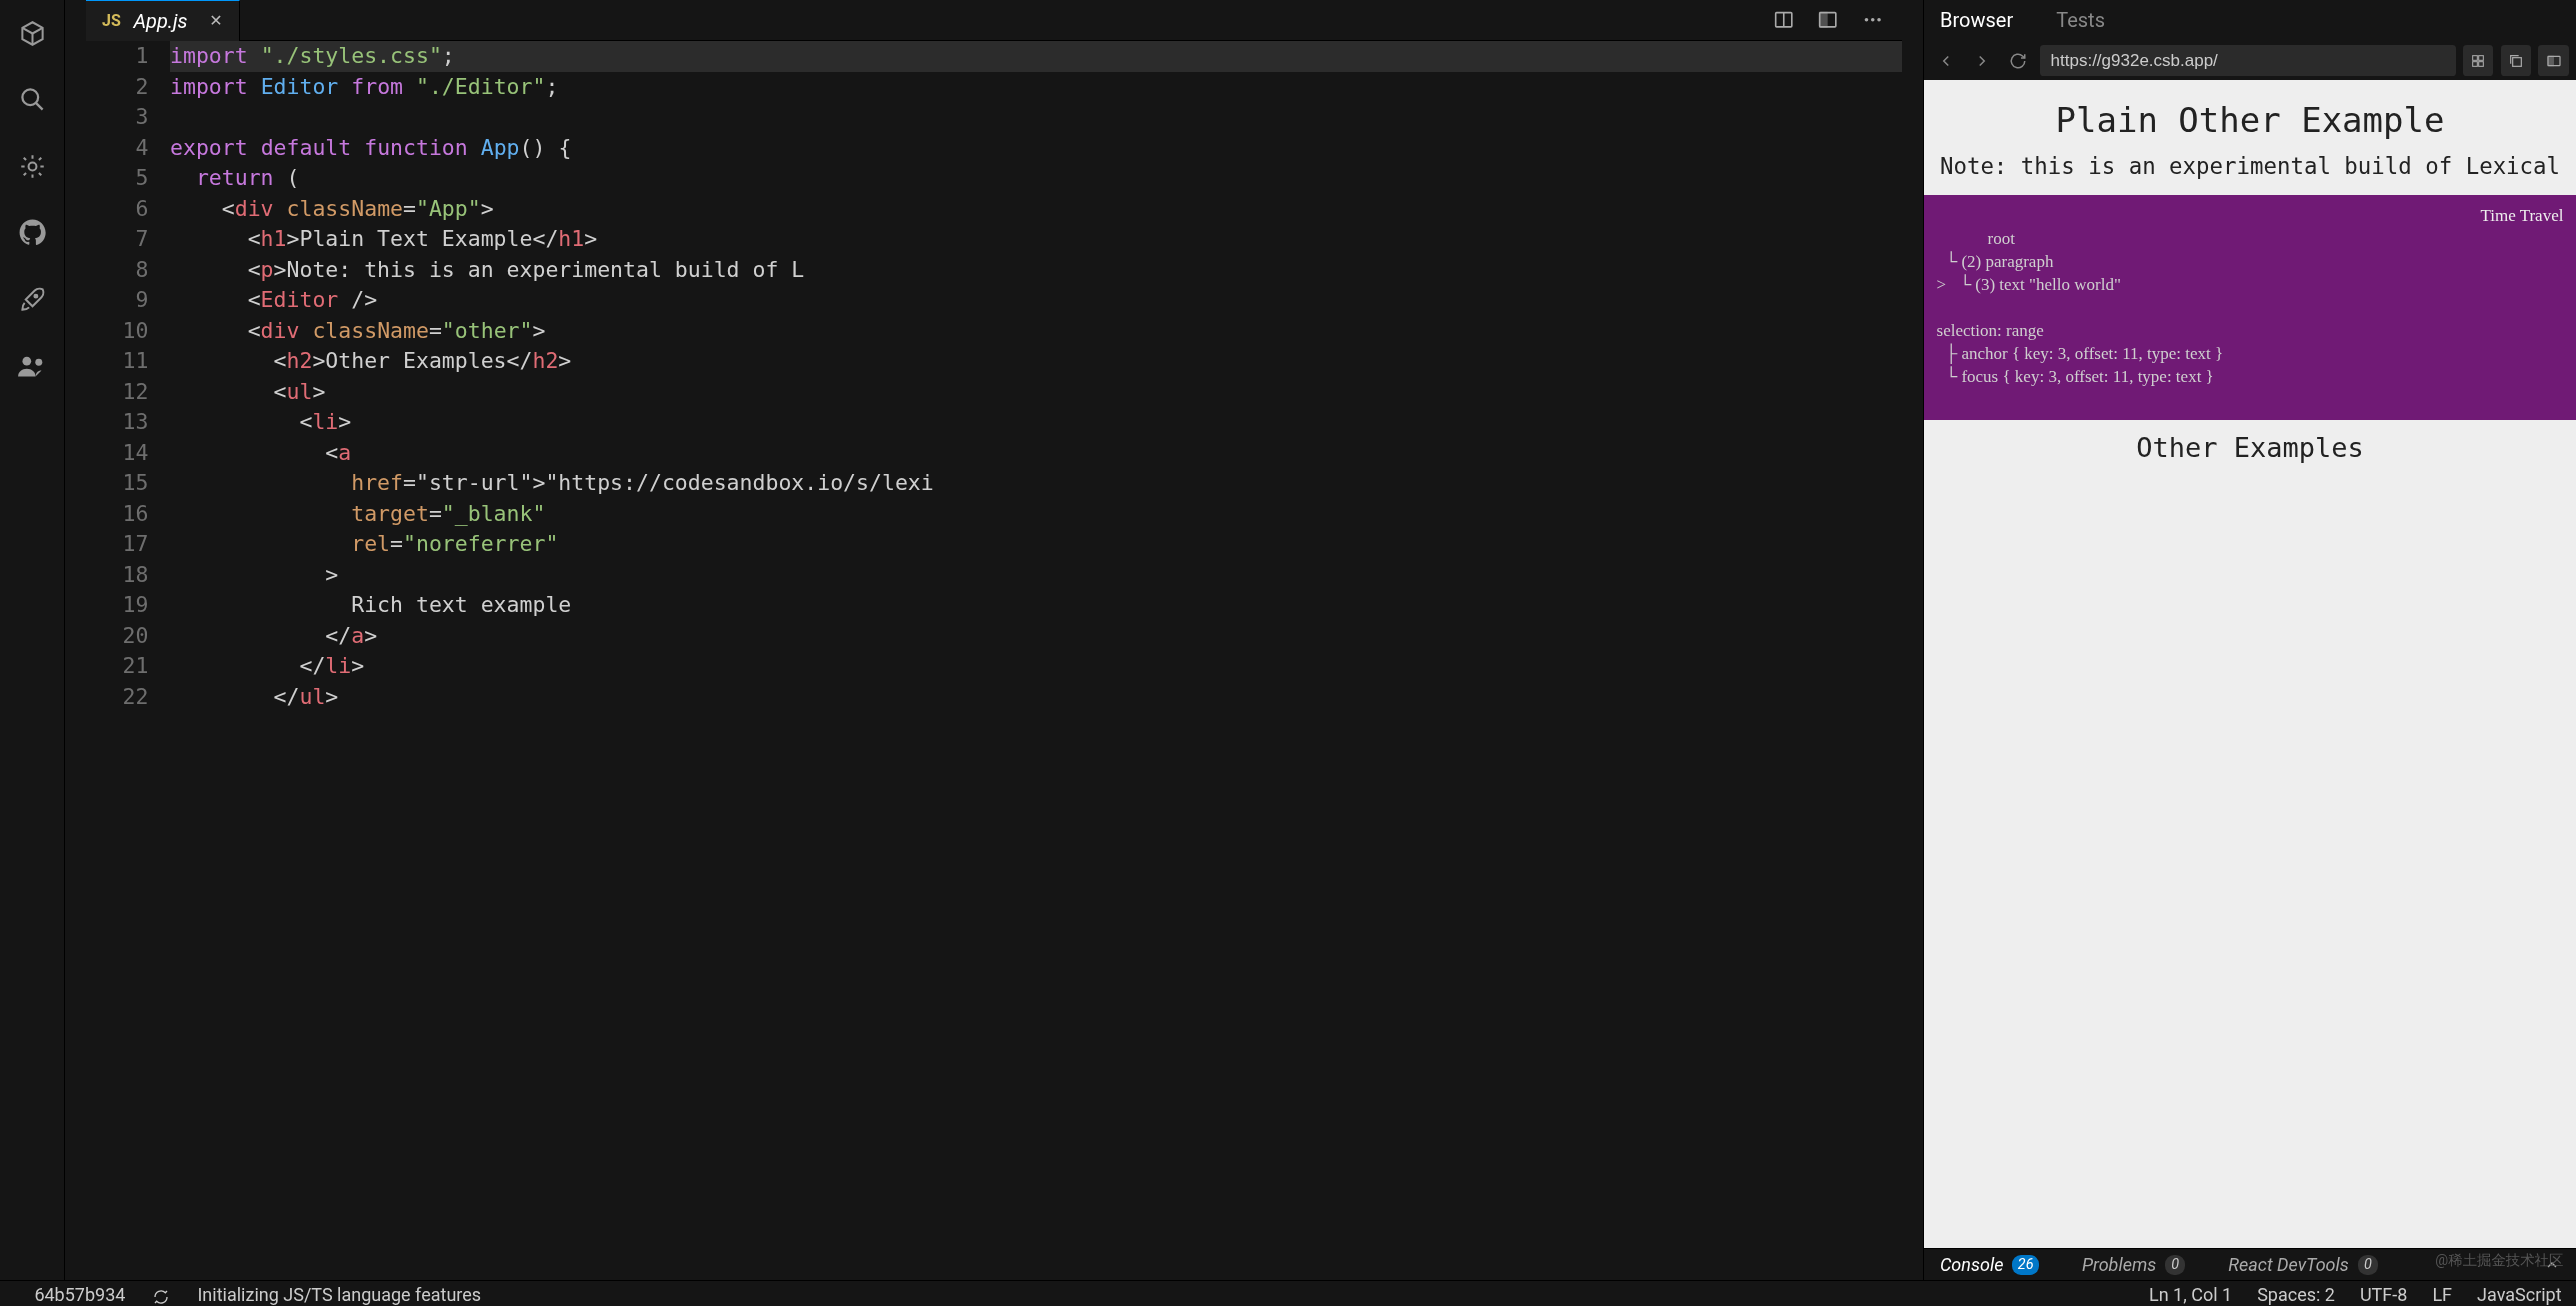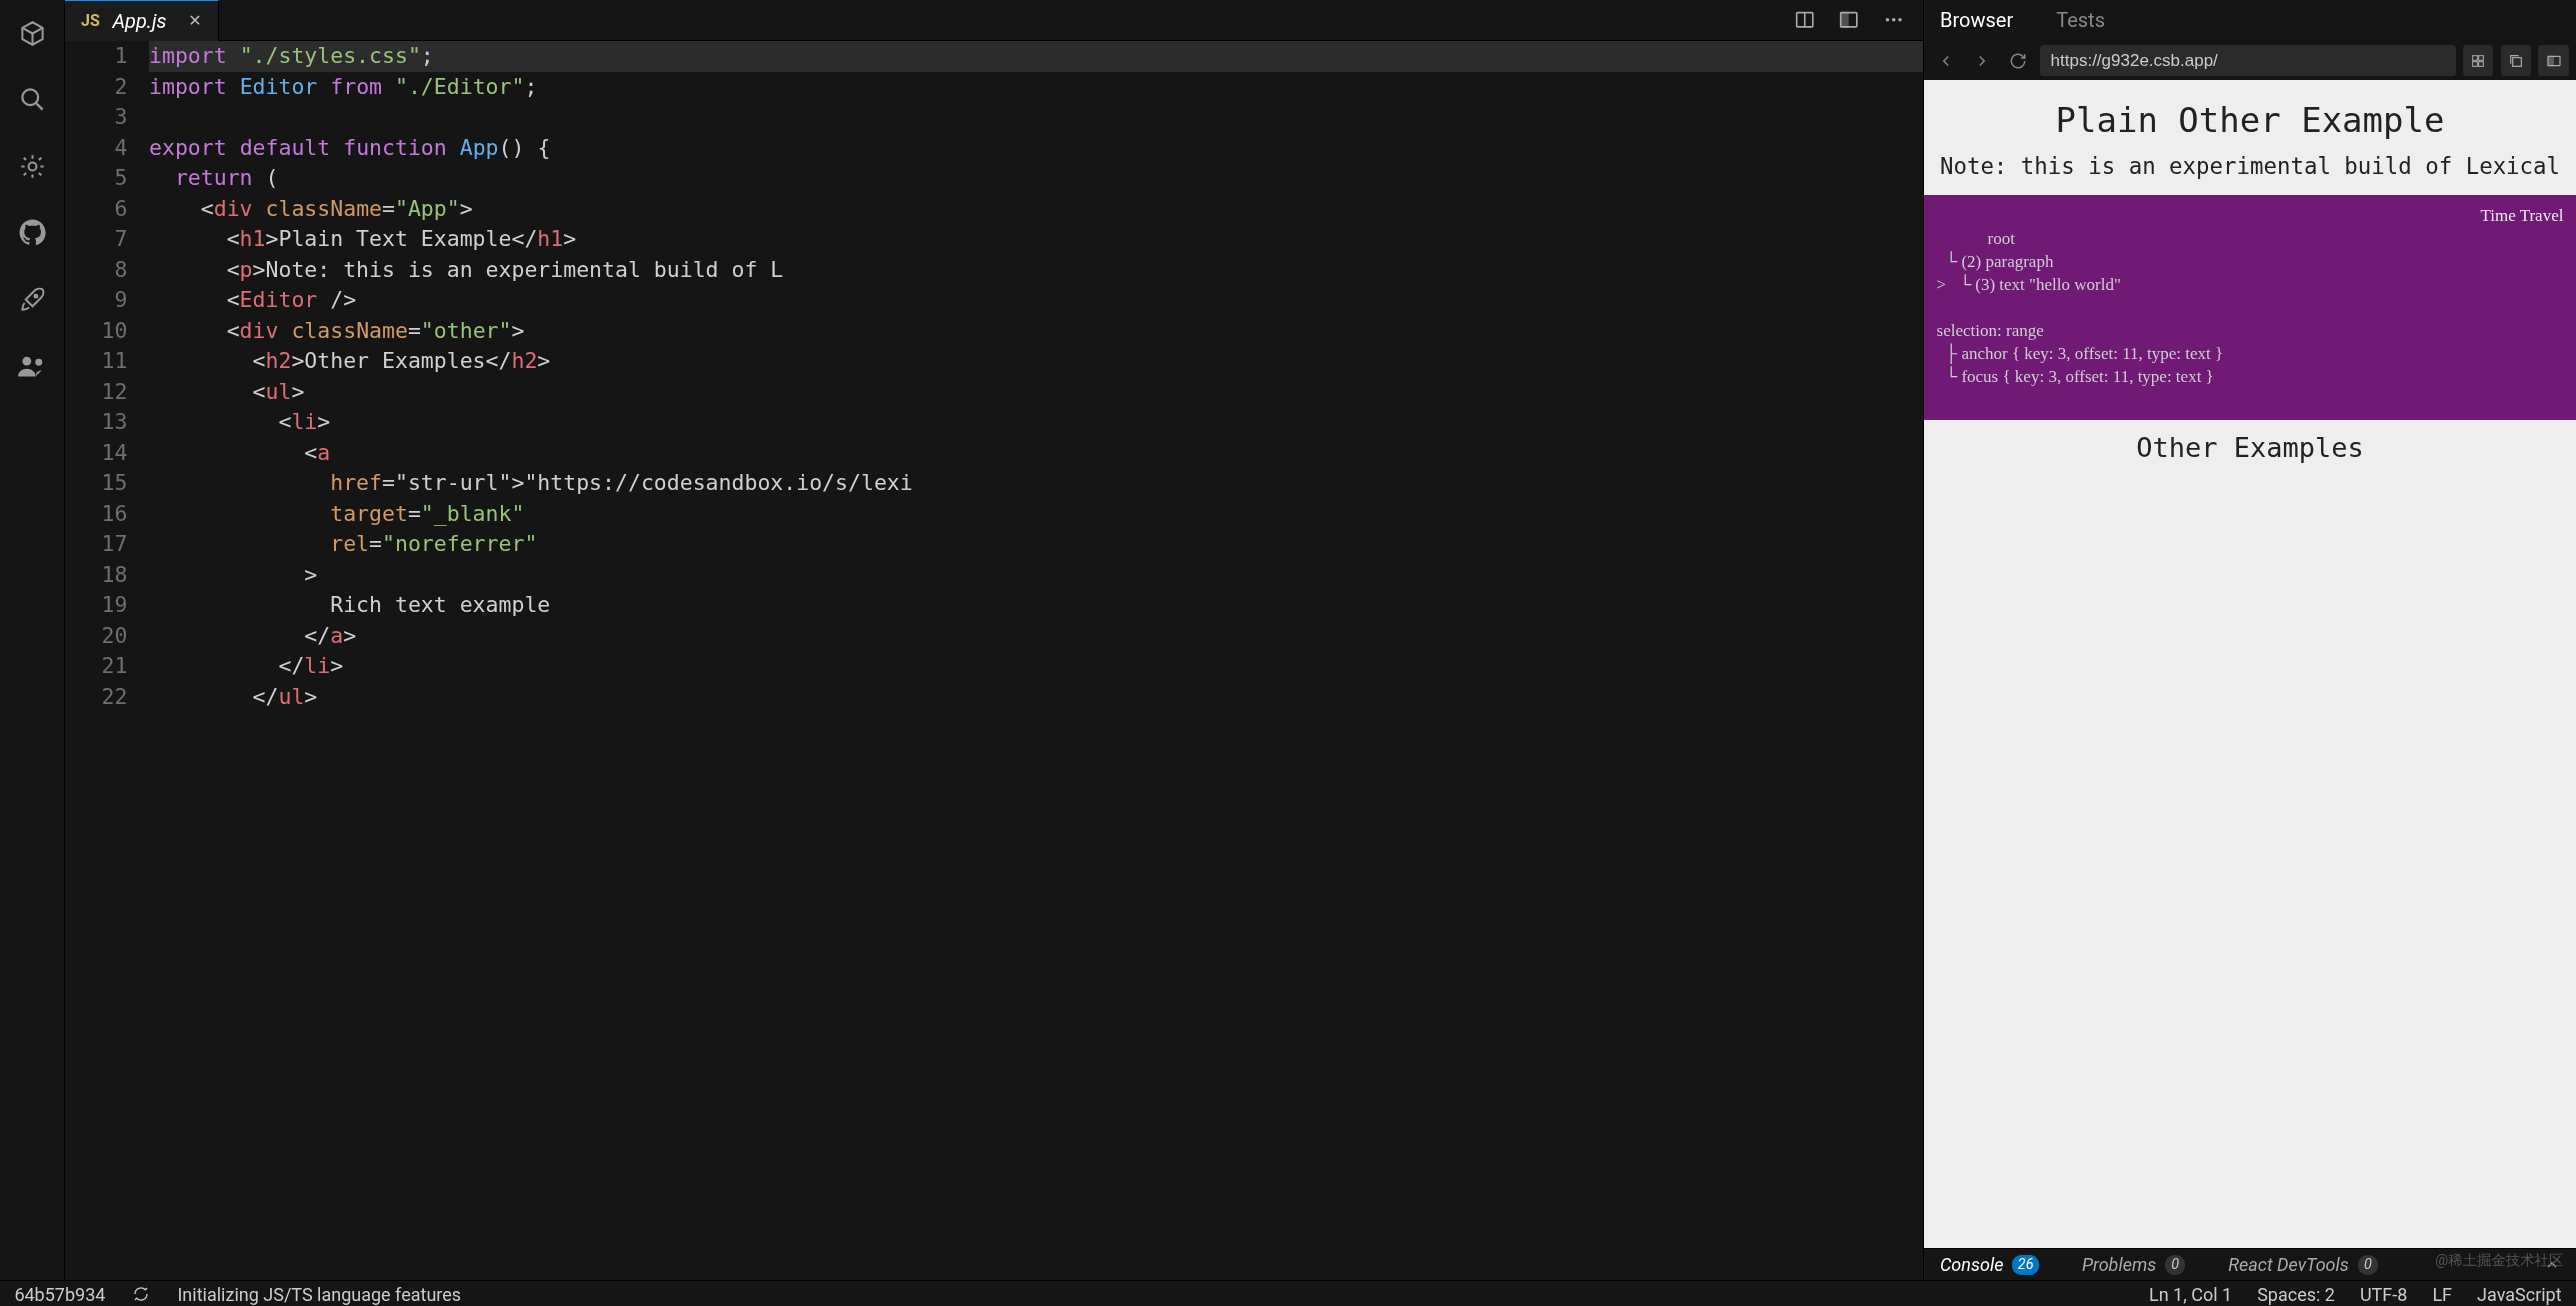--- a/index.html
+++ b/index.html
@@ -4,21 +4,21 @@
 <style>
 * { margin:0; padding:0; box-sizing:border-box; }
 html,body { width:100%; height:100%; font-family: -apple-system, BlinkMacSystemFont, "Segoe UI", Roboto, sans-serif; background:#151515; color:#ccc; overflow:hidden; }
 .app { display:flex; flex-direction:column; width:2576px; height:1307px; transform-origin: top left; }
 
 
 .activity-bar { width:65px; background:#151515; display:flex; flex-direction:column; align-items:center; padding-top:18px; gap:36px; border-right:0.9px solid #000; }
 .activity-bar .ico { width:30.5px; height:30.5px; display:flex; align-items:center; justify-content:center; color:#999; cursor:pointer; }
 
 
-.main-row { display:flex; flex:1; min-height:0; }
+.main-row { display:flex; flex:1; min-height:0;gap:21px; }
 
 
 .editor-col { flex:1; display:flex; flex-direction:column; min-width:0; background:#151515; }
 .tabs-row { display:flex; align-items:center; height:41px; background:#151515; border-bottom:0.9px solid #000; }
 .tab { display:flex; align-items:center; gap:9px; padding:0 16px; height:41px; background:#1c1c1c; border-top:1.8px solid #0097fb; border-right:0.9px solid #000; color:#fff; font-style:italic; font-size:20px; cursor:pointer; }
 .tab .js-badge { color:#d4bb5a; font-style:normal; font-weight:bold; font-size:16px; margin-right:3.6px; }
 .tab .close { color:#bbb; font-style:normal; font-size:16px; margin-left:12.6px; cursor:pointer; }
 .tabs-right { margin-left:auto; display:flex; gap:21.5px; padding:0 18px; color:#aaa; }
 .tabs-right .ico { cursor:pointer; width:23px; height:23px; display:flex; align-items:center; justify-content:center; }
 
@@ -56,21 +56,21 @@
 
 .dev-tabs { display:flex; align-items:center; height:32px; background:#151515; font-size:18px; padding:0 16px; gap:43px; color:#aaa; border-top:0.9px solid #000; }
 .dev-tab { display:flex; align-items:center; gap:9px; cursor:pointer;font-style:italic; }
 .dev-tab.active { color:#fff; }
 .badge { background:#333; color:#ccc; border-radius:9px; min-width:20px; height:20px; display:inline-flex; align-items:center; justify-content:center; font-size:14.4px; padding:0 5.4px; }
 .badge.blue { background:#0077c8; color:#fff; }
 .dev-tabs .collapse { margin-left:auto; cursor:pointer; }
 
 
 .status-bar { height:27px; background:#151515; display:flex; align-items:center; font-size:18px; color:#ccc; padding:0 14.4px; gap:25px; border-top:0.9px solid #000; }
-.status-bar .status-left { display:flex; align-items:center; gap:28px; }
+.status-bar .status-left { display:flex; align-items:flex-end; gap:28px;margin-left:20px; }
 .status-bar .status-right { margin-left:auto; display:flex; gap:25px; }
 .status-bar .sync-ico { display:inline-flex; align-items:center; }
 
 .watermark { position:absolute; right:12.6px; bottom:36px; color:#555; font-size:14.4px; }
 
 svg { display:block; }
 </style>
 </head>
 <body>
 

